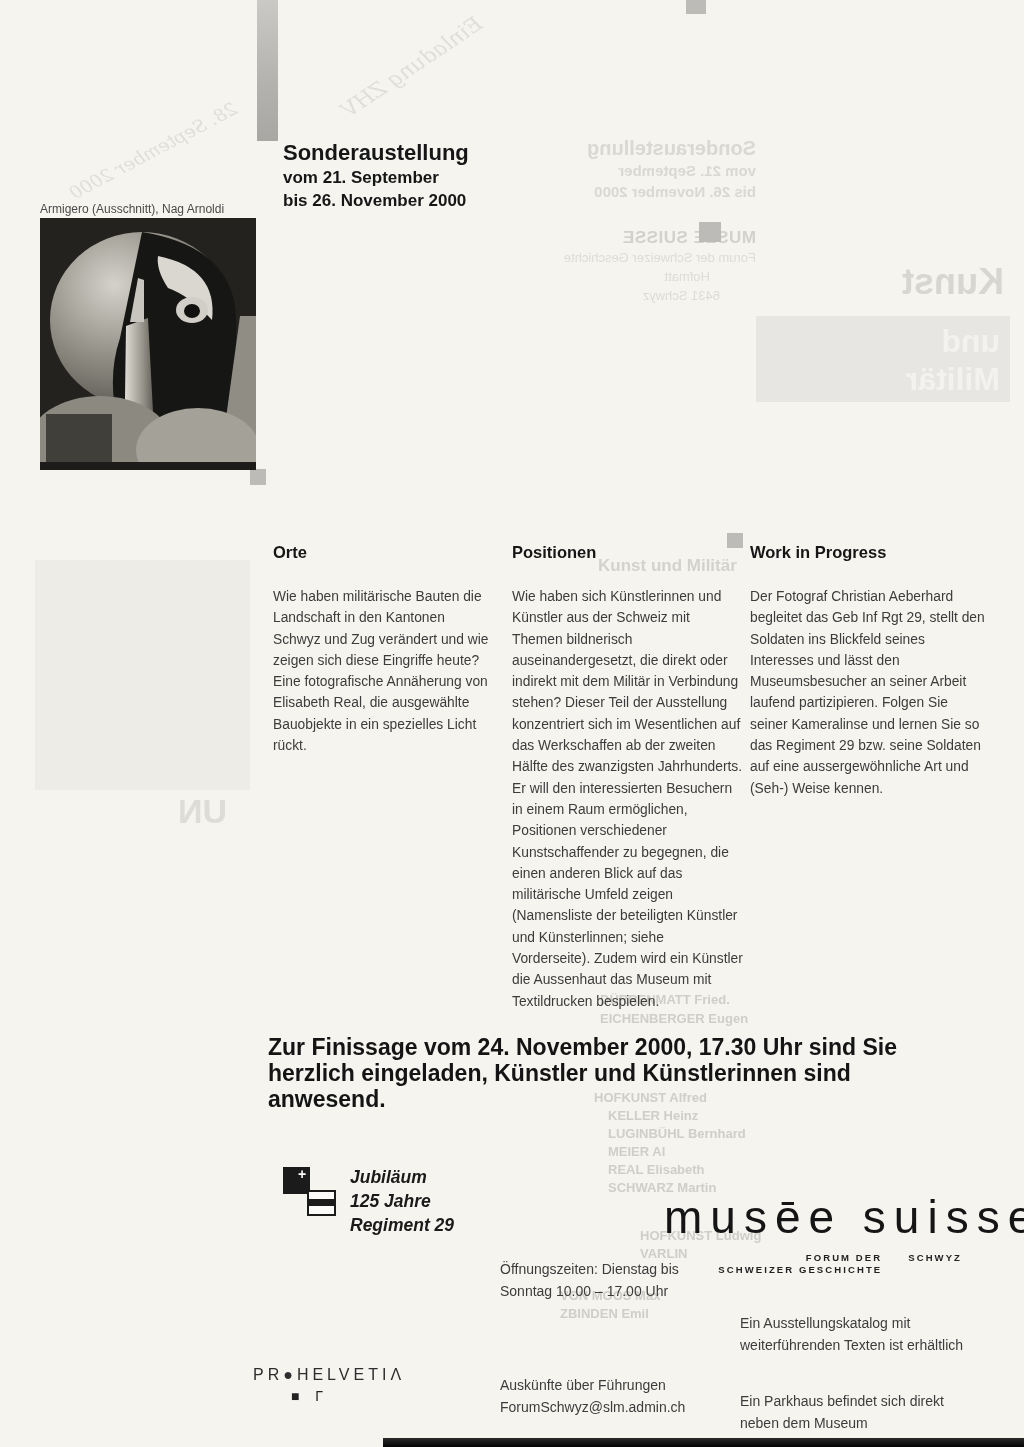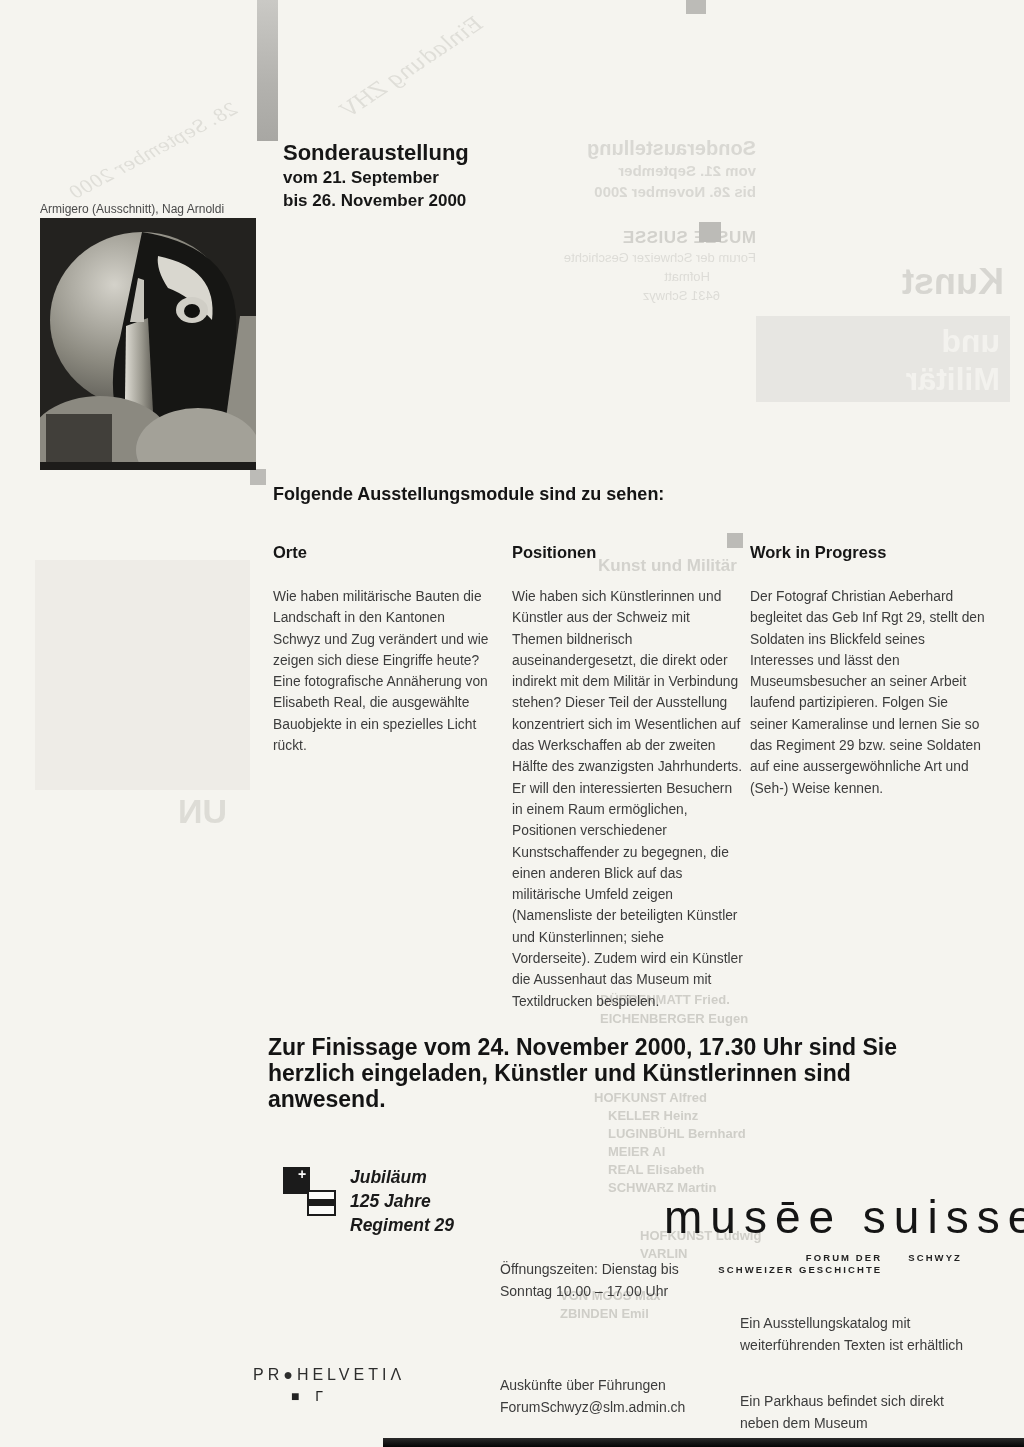--- a/index.html
+++ b/index.html
@@ -152,21 +152,20 @@
       <path d="M200 98 L216 98 L216 232 L196 252 L186 200 Z" fill="#8f8d84"></path>
       <path d="M86 108 L108 100 L116 250 L84 252 Z" fill="url(#blade)"></path>
       <path d="M90 104 L98 60 L104 62 L104 104 Z" fill="#c7c5bd"></path>
       <ellipse cx="60" cy="226" rx="72" ry="48" fill="#8b8980"></ellipse>
       <ellipse cx="158" cy="232" rx="62" ry="42" fill="#a3a198"></ellipse>
       <rect x="6" y="196" width="66" height="56" fill="#413f3a"></rect>
       <path d="M0 244 L216 244 L216 252 L0 252 Z" fill="#1d1c1a"></path>
     </svg>
   </div>
 
-  <div class="content modules-heading abs">Folgende Ausstellungsmodule sind zu sehen:</div>
 
   <div class="col col1">
     <h3 class="col-title">Orte</h3>
     <p class="col-body">Wie haben militärische Bauten die Landschaft in den Kantonen Schwyz und Zug verändert und wie zeigen sich diese Eingriffe heute? Eine fotografische Annäherung von Elisabeth Real, die ausgewählte Bauobjekte in ein spezielles Licht rückt.</p>
   </div>
   <div class="col col2">
     <h3 class="col-title">Positionen</h3>
     <p class="col-body">Wie haben sich Künstlerinnen und Künstler aus der Schweiz mit Themen bildnerisch auseinandergesetzt, die direkt oder indirekt mit dem Militär in Verbindung stehen? Dieser Teil der Ausstellung konzentriert sich im Wesentlichen auf das Werkschaffen ab der zweiten Hälfte des zwanzigsten Jahrhunderts. Er will den interessierten Besuchern in einem Raum ermöglichen, Positionen verschiedener Kunstschaffender zu begegnen, die einen anderen Blick auf das militärische Umfeld zeigen (Namensliste der beteiligten Künstler und Künsterlinnen; siehe Vorderseite). Zudem wird ein Künstler die Aussenhaut das Museum mit Textildrucken bespielen.</p>
   </div>
   <div class="col col3">

